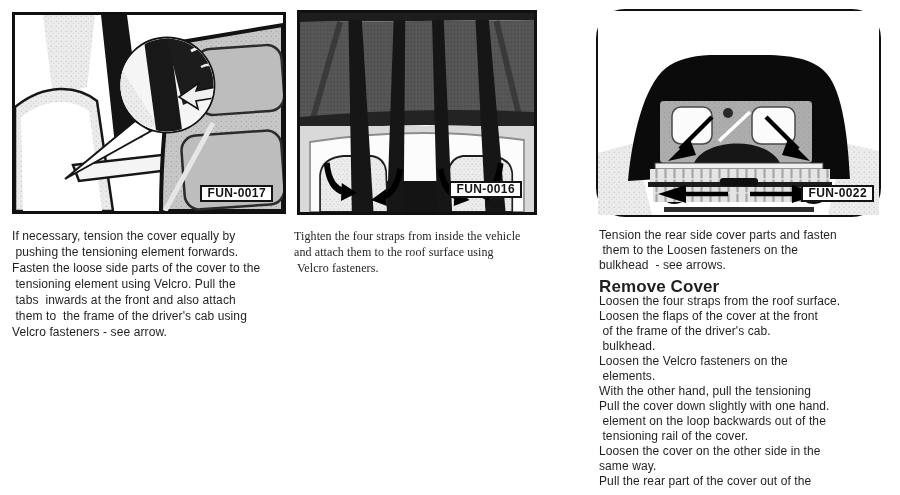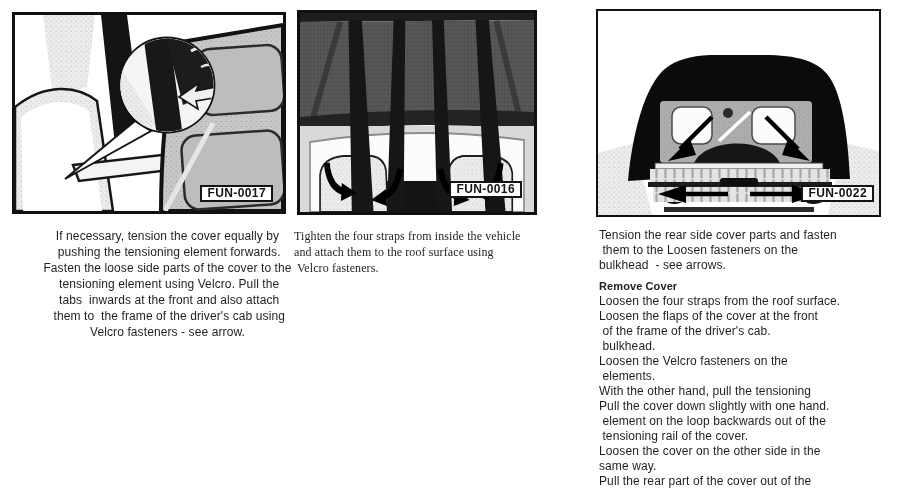--- a/index.html
+++ b/index.html
@@ -11,21 +11,21 @@
   .figure svg{display:block;width:100%;height:100%;}
   #fig3{border-width:2px;}
   .figcode{
     position:absolute;background:#ffffff;border:2px solid #141414;
     padding:0px 5px 1px 5px;font-size:12px;font-weight:700;letter-spacing:.4px;
     color:#141414;line-height:12px;box-shadow:0 0 0 1px #ffffff inset;
   }
   .caption{position:absolute;font-size:12px;letter-spacing:.1px;}
   .caption .ln{white-space:pre;line-height:16px;height:16px;}
   #cap3 .ln{line-height:15px;height:15px;}
-  #cap3 .heading{font-weight:700;font-size:11px;line-height:15px;height:15px;margin-top:6px;white-space:pre;}
+  #cap3 .heading{font-weight:700;font-size:17px;line-height:15px;height:15px;margin-top:6px;white-space:pre;}
 </style>
 </head>
 <body>
 
 <div class="page">
 
   <div class="figure" id="fig1" style="left:12px;top:12px;width:274px;height:202px;">
     <svg viewBox="0 0 268 196" preserveAspectRatio="none">
       <defs>
         <pattern id="st1" width="5" height="5" patternUnits="userSpaceOnUse">
@@ -101,21 +101,21 @@
         <path d="M168,156 C172,174 180,182 190,184" fill="none" stroke-width="7"></path>
         <polygon points="185,176 203,187 184,193" stroke="none"></polygon>
         <path d="M240,150 C238,168 230,177 220,179" fill="none" stroke-width="7"></path>
         <polygon points="225,170 207,181 226,188" stroke="none"></polygon>
       </g>
       <rect x="222" y="188" width="22" height="7" fill="#141414"></rect>
     </svg>
     <div class="figcode" style="right:12px;bottom:14px;">FUN-0016</div>
   </div>
 
-  <div class="figure" id="fig3" style="left:596px;top:9px;width:285px;height:208px;">
+  <div class="figure" id="fig3" style="left:596px;top:9px;width:285px;height:208px;border-radius:29px;">
     <svg viewBox="0 0 281 204" preserveAspectRatio="none">
       <defs>
         <pattern id="ribs" width="9" height="14" patternUnits="userSpaceOnUse">
           <rect width="9" height="14" fill="#e4e4e4"></rect>
           <path d="M4.5,1.5 L4.5,12.5" stroke="#a6a6a6" stroke-width="2.2" stroke-linecap="round"></path>
         </pattern>
       </defs>
       <rect width="281" height="204" fill="#ffffff"></rect>
       <polygon points="0,142 36,132 54,204 0,204" fill="url(#st1)"></polygon>
       <polygon points="281,140 246,132 230,204 281,204" fill="url(#st1)"></polygon>
@@ -147,21 +147,21 @@
         <polygon points="190,128 212,150 184,144" stroke="none"></polygon>
         <path d="M130,183 L82,183" fill="none" stroke-width="4.5"></path>
         <polygon points="88,174 60,183 88,192" stroke="none"></polygon>
         <path d="M152,183 L200,183" fill="none" stroke-width="4.5"></path>
         <polygon points="194,174 222,183 194,192" stroke="none"></polygon>
       </g>
     </svg>
     <div class="figcode" style="right:5px;bottom:13px;">FUN-0022</div>
   </div>
 
-  <div class="caption" id="cap1" style="left:25px;top:228px;width:285px;text-align:center;">
+  <div class="caption" id="cap1" style="left:12px;top:228px;width:285px;">
     <div class="ln">If necessary, tension the cover equally by</div>
     <div class="ln"> pushing the tensioning element forwards.</div>
     <div class="ln">Fasten the loose side parts of the cover to the</div>
     <div class="ln"> tensioning element using Velcro. Pull the</div>
     <div class="ln"> tabs  inwards at the front and also attach</div>
     <div class="ln"> them to  the frame of the driver's cab using</div>
     <div class="ln">Velcro fasteners - see arrow.</div>
   </div>
 
   <div class="caption" id="cap2" style="left:294px;top:228px;width:285px;font-family:Liberation Serif, serif;">

